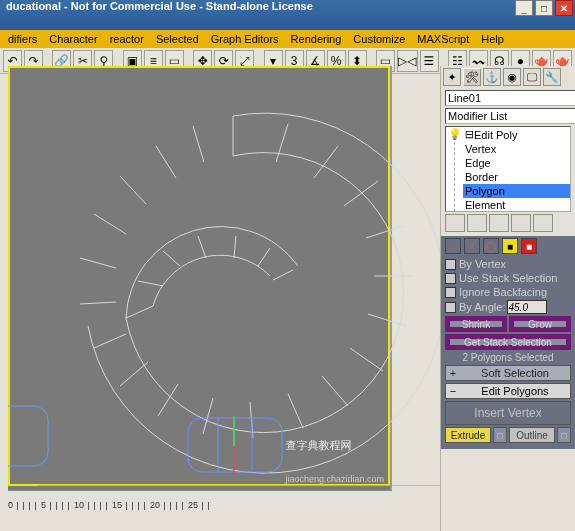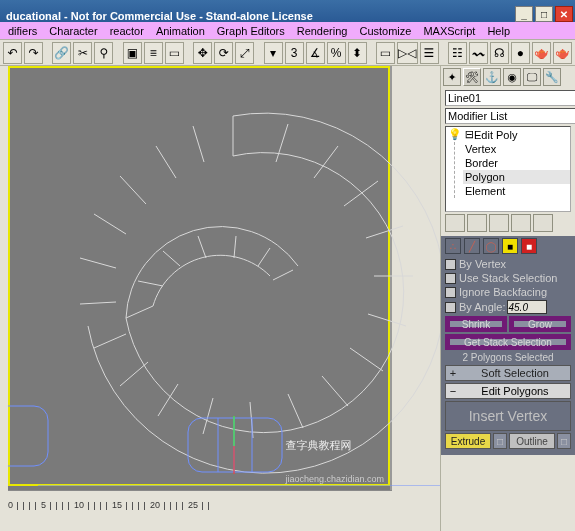--- a/index.html
+++ b/index.html
@@ -1,23 +1,23 @@
 <!DOCTYPE html>
 <html><head>
 <meta charset="utf-8">
 <style>
 * { margin: 0; padding: 0; box-sizing: border-box; font-family: "Tahoma", sans-serif; font-size: 11px; }
 body { background: #e4e2d8; width: 575px; height: 531px; position: relative; overflow: hidden; }
 
-.titlebar { height: 22px; background: linear-gradient(#3a6ea5,#2a5a95); display: flex; align-items: flex-end; padding: 0 2px; color: #fff; }
+.titlebar { height: 30px; background: linear-gradient(#3a6ea5,#2a5a95); display: flex; align-items: flex-start; padding: 0 2px; color: #fff; }
 .titlebar .title { flex: 1; padding-left: 4px; font-weight: bold; font-size: 11px; }
 .tbtn { width: 18px; height: 16px; background: #ece9d8; border: 1px solid #7a7a7a; margin-left: 2px; display: flex; align-items: center; justify-content: center; font-family: "Arial"; font-size: 10px; font-weight: bold; color: #000; }
 .tbtn.close { background: #e04030; color: #fff; border-color: #a02010; }
 
-.menubar { height: 18px; background: #f0abfc; display: flex; align-items: center; padding: 0 2px; border-bottom: 1px solid #b0b0a0; }
+.menubar { height: 18px; background: #eab308; display: flex; align-items: center; padding: 0 2px; border-bottom: 1px solid #b0b0a0; }
 .menubar span { margin: 0 6px; color: #000; }
 
 .toolbar1 { height: 26px; background: #e4e2d8; display: flex; align-items: center; padding: 0 2px; border-bottom: 1px solid #b0b0a0; }
 .tool { width: 22px; height: 22px; border: 1px solid #a0a090; background: #e8e6dc; margin: 0 1px; display: flex; align-items: center; justify-content: center; font-size: 12px; }
 .sep { width: 4px; height: 22px; margin: 0 2px; }
 
 .main { position: absolute; top: 66px; left: 8px; width: 384px; height: 444px; }
 .viewport { position: absolute; inset: 0; background: #7a7a7a; border-right: 2px solid #999; }
 .viewport .frame { position: absolute; top: 0; left: 0; right: 0; bottom: 24px; border: 2px solid #e8e800; }
 .viewport svg { position: absolute; top: 0; left: 0; }
@@ -32,21 +32,21 @@
 .tab.active { background: #d0cec4; border-top: 1px solid #fff; border-left: 1px solid #fff; }
 
 .namefield { margin: 2px 4px; display: flex; align-items: center; }
 .namefield input { flex: 1; height: 16px; border: 1px inset #aaa; padding: 0 2px; font-size: 11px; background: #fff; }
 
 .dropdown { margin: 2px 4px; display: flex; }
 .dropdown input { flex: 1; height: 16px; border: 1px inset #aaa; padding: 0 2px; font-size: 11px; background: #fff; }
 
 .stack { margin: 2px 4px; background: #fff; border: 1px inset #aaa; height: 86px; font-size: 11px; overflow: hidden; }
 .stack .row { padding: 1px 2px; display: flex; align-items: center; }
-.stack .row.sel { background: #e5e5e5; }
+.stack .row.sel { background: #3b82f6; }
 .stack .indent { margin-left: 8px; border-left: 1px dashed #aaa; padding-left: 8px; }
 
 .stackbuttons { margin: 2px 4px; display: flex; gap: 2px; }
 .stackbuttons .sb { width: 20px; height: 18px; border: 1px solid #909080; background: #e0ded4; }
 
 .dark { margin: 4px 0 0 0; background: #6a7080; padding: 2px 4px 6px 4px; }
 .dark .iconrow { display: flex; gap: 3px; margin-bottom: 4px; }
 .dark .ic { width: 16px; height: 16px; border: 1px solid #404650; display: flex; align-items: center; justify-content: center; font-size: 10px; }
 .dark .ic.yellow { background: #f0e000; }
 .dark .ic.red { background: #d02020; color: #fff; }
@@ -59,21 +59,21 @@
 .btnrow { display: flex; gap: 2px; margin: 2px 0; }
 .btnhalf { flex: 1; height: 16px; background: #8a90a0; border: 5px solid #701a75; color: #d8d8d8; font-size: 10px; display: flex; align-items: center; justify-content: center; }
 .btnfull { height: 16px; background: #8a90a0; border: 5px solid #701a75; color: #d8d8d8; font-size: 10px; display: flex; align-items: center; justify-content: center; margin: 2px 0; }
 .statusline { color: #d0d0d0; font-size: 10px; text-align: center; margin: 2px 0; }
 
 .rollout { margin: 2px 0; background: #a8aeb8; border: 1px solid #555; height: 16px; display: flex; align-items: center; font-size: 10px; color: #222; }
 .rollout .plus { width: 14px; text-align: center; }
 .rollout .label { flex: 1; text-align: center; }
 
 .lightroll { background: #d8d8d8; color: #000; }
-.insertrow { background: #6a7080; border: 1px solid #555; height: 30px; display: flex; align-items: center; justify-content: center; font-size: 14px; color: #c0c0c0; margin: 2px 0; }
+.insertrow { background: #6a7080; border: 1px solid #555; height: 24px; display: flex; align-items: center; justify-content: center; font-size: 12px; color: #c0c0c0; margin: 2px 0; }
 .extrow { display: flex; gap: 2px; }
 .ext { flex: 1; height: 16px; display: flex; align-items: center; justify-content: center; font-size: 10px; border: 1px solid #555; }
 .ext.yellow { background: #e8d848; color: #222; }
 .ext.gray { background: #c0c0c0; color: #444; }
 .ext.tiny { flex: 0 0 14px; background: #8a90a0; color: #ccc; }
 
 .watermark { position: absolute; right: 6px; bottom: 26px; color: #eee; font-size: 16px; pointer-events: none; font-family: "SimSun", serif; }
 .watermark .small { font-size: 9px; color: #ccc; display: block; text-align: right; margin-top: 21px; }
 </style>
 </head>
@@ -83,21 +83,21 @@
   <span class="title">ducational - Not for Commercial Use - Stand-alone License</span>
   <div class="tbtn">_</div>
   <div class="tbtn">□</div>
   <div class="tbtn close">✕</div>
 </div>
 
 <div class="menubar">
   <span>difiers</span>
   <span>Character</span>
   <span>reactor</span>
-  <span>Animation</span>
+  <span>Selected</span>
   <span>Graph Editors</span>
   <span>Rendering</span>
   <span>Customize</span>
   <span>MAXScript</span>
   <span>Help</span>
 </div>
 
 <div class="toolbar1">
   <div class="tool">↶</div>
   <div class="tool">↷</div>
@@ -247,20 +247,21 @@
 
   <div class="dropdown">
     <input value="Modifier List" style="">
 
   </div>
 
   <div class="stack">
     <div class="row">💡 ⊟ <span>Edit Poly</span></div>
     <div class="indent">
       <div class="row">Vertex</div>
+      <div class="row">Edge</div>
       <div class="row">Border</div>
       <div class="row sel">Polygon</div>
       <div class="row">Element</div>
     </div>
 
   </div>
 
   <div class="stackbuttons">
     <div class="sb"></div>
     <div class="sb"></div>

